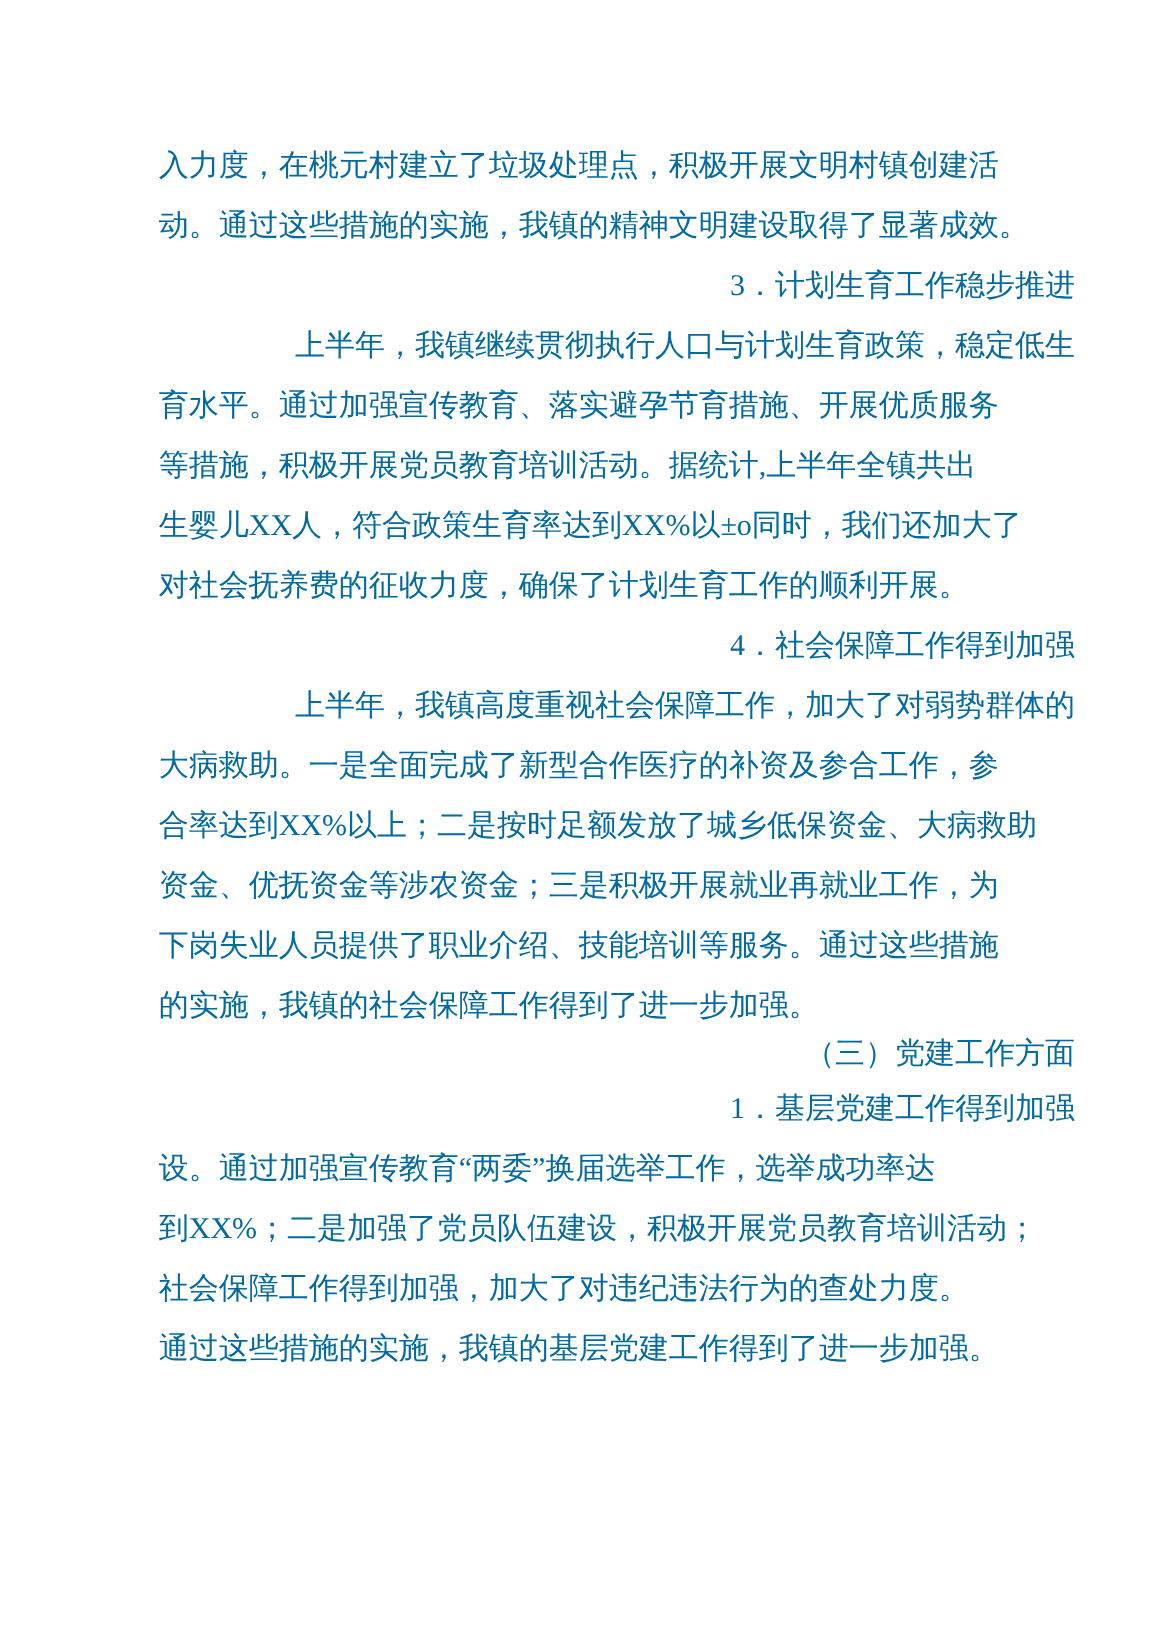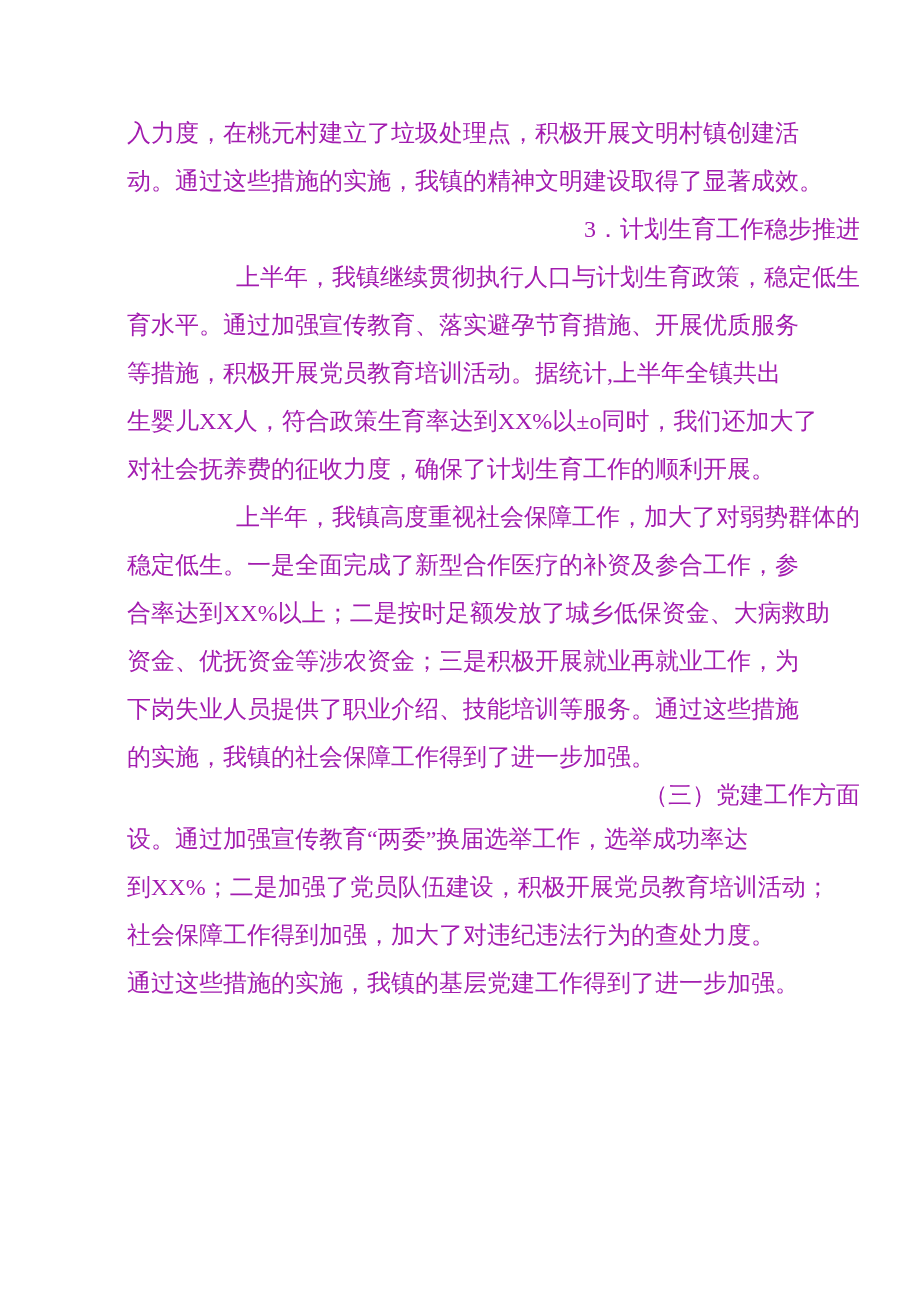--- a/index.html
+++ b/index.html
@@ -44,35 +44,37 @@
   
   .sec {
     height: 40px;
     line-height: 40px;
     margin-top: -6px;
   }
 </style>
 </head>
 <body>
 
-<div class="page" style="background: rgb(255, 255, 255); color: #a21caf;">
+<div class="page" style="background: rgb(255, 255, 255); color: #0369a1;">
   <div class="text-block">
     <p class="ln">入力度，在桃元村建立了垃圾处理点，积极开展文明村镇创建活</p>
     <p class="ln">动。通过这些措施的实施，我镇的精神文明建设取得了显著成效。</p>
     <p class="ln ind">3．计划生育工作稳步推进</p>
     <p class="ln ind">上半年，我镇继续贯彻执行人口与计划生育政策，稳定低生</p>
     <p class="ln">育水平。通过加强宣传教育、落实避孕节育措施、开展优质服务</p>
     <p class="ln">等措施，积极开展党员教育培训活动。据统计,上半年全镇共出</p>
     <p class="ln">生婴儿XX人，符合政策生育率达到XX%以±o同时，我们还加大了</p>
     <p class="ln">对社会抚养费的征收力度，确保了计划生育工作的顺利开展。</p>
+    <p class="ln ind">4．社会保障工作得到加强</p>
     <p class="ln ind">上半年，我镇高度重视社会保障工作，加大了对弱势群体的</p>
-    <p class="ln">稳定低生。一是全面完成了新型合作医疗的补资及参合工作，参</p>
+    <p class="ln">大病救助。一是全面完成了新型合作医疗的补资及参合工作，参</p>
     <p class="ln">合率达到XX%以上；二是按时足额发放了城乡低保资金、大病救助</p>
     <p class="ln">资金、优抚资金等涉农资金；三是积极开展就业再就业工作，为</p>
     <p class="ln">下岗失业人员提供了职业介绍、技能培训等服务。通过这些措施</p>
     <p class="ln">的实施，我镇的社会保障工作得到了进一步加强。</p>
     <p class="ln ind sec">（三）党建工作方面</p>
+    <p class="ln ind">1．基层党建工作得到加强</p>
     <p class="ln">设。通过加强宣传教育“两委”换届选举工作，选举成功率达</p>
     <p class="ln">到XX%；二是加强了党员队伍建设，积极开展党员教育培训活动；</p>
     <p class="ln">社会保障工作得到加强，加大了对违纪违法行为的查处力度。</p>
     <p class="ln">通过这些措施的实施，我镇的基层党建工作得到了进一步加强。</p>
   </div>
 </div>
 
 </body></html>

